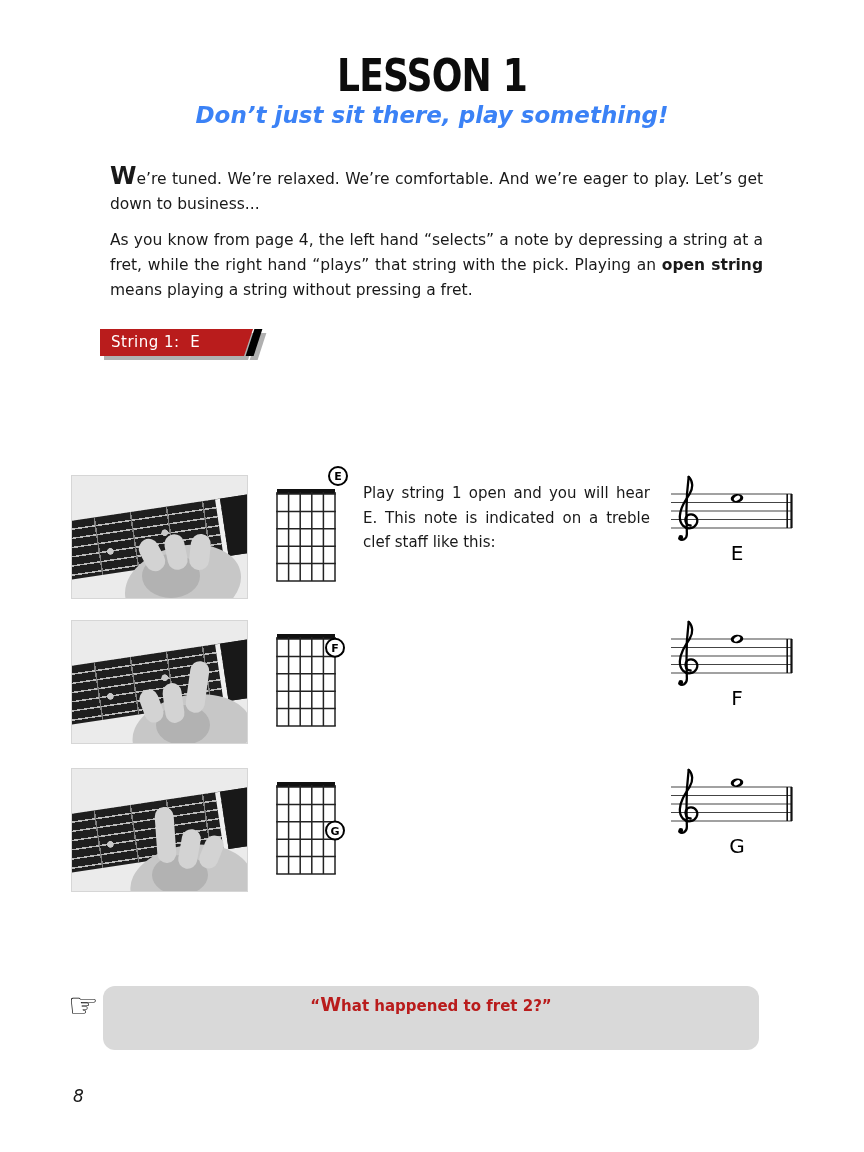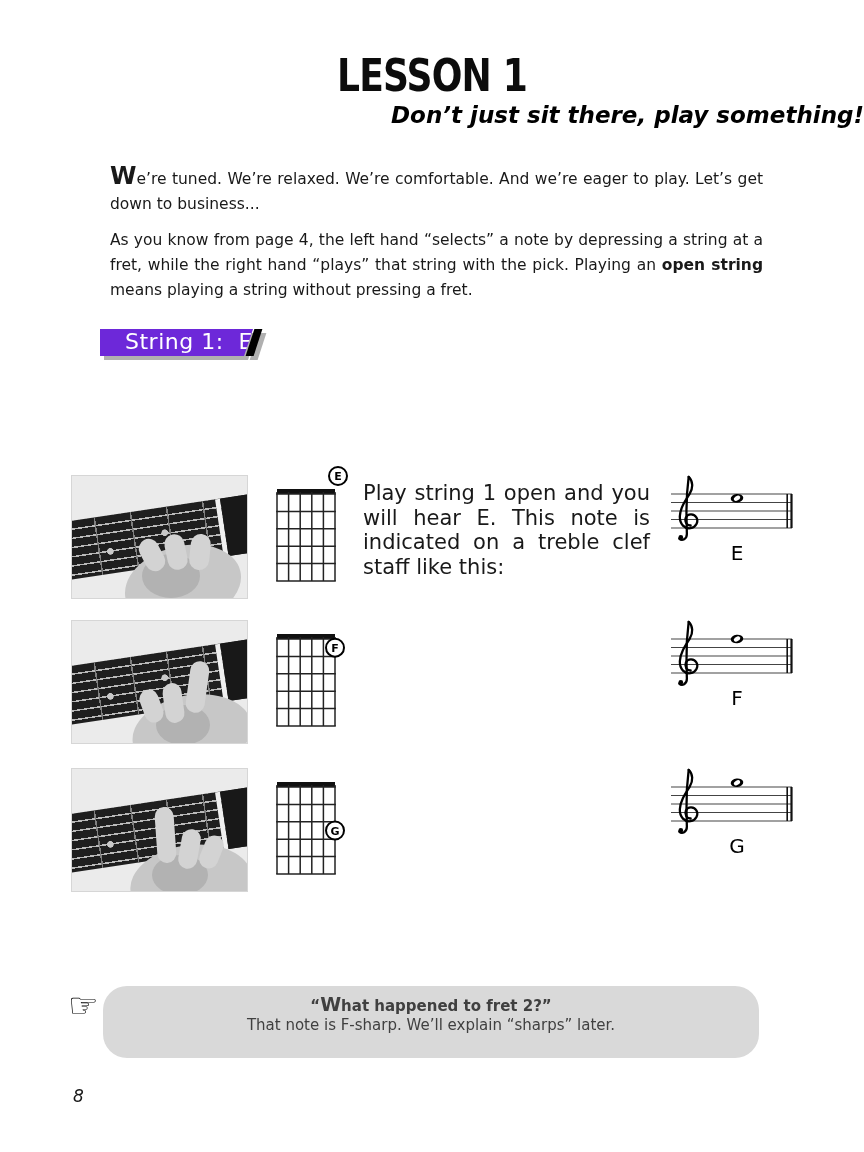--- a/index.html
+++ b/index.html
@@ -15,41 +15,41 @@
   
   .title{
     position:absolute;top:42px;left:0;width:100%;
     text-align:center;
     font-size:44px;font-weight:900;letter-spacing:-1px;
     transform:scaleX(.82);transform-origin:center;
     color:#0c0c0c;
   }
   .subtitle{
     position:absolute;top:94px;left:0;width:100%;
-    text-align:right;
+    text-align:center;
     font-size:23px;font-weight:bold;font-style:italic;
-    color:#000000;
+    color:#3b82f6;
   }
   
   .para{
     position:absolute;left:110px;width:653px;
     font-size:15.5px;line-height:25px;text-align:justify;
   }
   #para1{top:156px;}
   #para2{top:220px;}
   .dropcap{font-size:24px;font-weight:bold;line-height:1;}
   .bold{font-weight:bold;}
   
   .banner{position:absolute;left:100px;top:321px;width:185px;height:27px;}
   .banner-ink{position:absolute;inset:0;filter:drop-shadow(4px 4px 0 #b0b0b0);}
   .banner-main{
-    position:absolute;inset:0;background:#6d28d9;
+    position:absolute;inset:0;background:#b91c1c;
     clip-path:polygon(0 0,153px 0,144px 100%,0 100%);
-    color:#fff;font-size:22px;line-height:26px;
-    padding-left:25px;letter-spacing:.5px;white-space:pre;
+    color:#fff;font-size:15px;line-height:26px;
+    padding-left:11px;letter-spacing:.5px;white-space:pre;
   }
   .banner-sliver{
     position:absolute;top:0;left:150px;width:8px;height:100%;
     background:#000;transform:skewX(-18deg);
   }
   #para3{top:365px;}
   
   .row{position:absolute;left:0;width:864px;height:150px;}
   .photo{
     position:absolute;left:71px;top:12px;width:175px;height:122px;
@@ -86,28 +86,28 @@
   .hand1 .f2{left:92px;top:62px;width:19px;height:40px;transform:rotate(-8deg);}
   .hand1 .f3{left:70px;top:68px;width:19px;height:34px;transform:rotate(-20deg);}
   .hand2 .palm{left:58px;top:76px;width:122px;height:76px;transform:rotate(-8deg);}
   .hand2 .palm-shade{left:80px;top:86px;width:56px;height:40px;}
   .hand2 .f1{left:84px;top:38px;width:19px;height:56px;transform:rotate(-4deg);}
   .hand2 .f2{left:108px;top:60px;width:19px;height:40px;transform:rotate(10deg);}
   .hand2 .f3{left:130px;top:66px;width:19px;height:34px;transform:rotate(22deg);}
   .fret-diagram{position:absolute;left:274px;top:2px;}
   .row-text{
     position:absolute;left:363px;top:18px;width:287px;
-    font-size:21px;line-height:24.5px;text-align:justify;
+    font-size:15px;line-height:24.5px;text-align:justify;
   }
   .staff{position:absolute;left:663px;top:9px;}
   
   .tipbox{
-    position:absolute;left:103px;top:978px;width:656px;height:72px;
-    background:#d9d9d9;border-radius:24px;
-    text-align:center;color:#404040;
+    position:absolute;left:103px;top:978px;width:656px;height:64px;
+    background:#d9d9d9;border-radius:12px;
+    text-align:center;color:#b91c1c;
   }
   .tip-line1{margin-top:7px;font-size:15px;font-weight:bold;}
   .tip-bigW{font-size:19px;}
   .tip-line2{font-size:15px;margin-top:1px;}
   .manicule{
     position:absolute;left:68px;top:980px;
     font-size:34px;color:#000;line-height:1;
   }
   .page-number{
     position:absolute;left:73px;top:1078px;
@@ -286,18 +286,17 @@
               <ellipse cx="0" cy="0" rx="3.4" ry="2.2" fill="#fff" transform="rotate(-32)"></ellipse>
             </g>
             <text x="74" y="88" text-anchor="middle" font-size="20" fill="#000" font-family="DejaVu Sans, sans-serif">G</text>
           </svg></div>
   </div>
 </div>
 
   <div class="manicule">☞</div>
   <div class="tipbox">
     <div class="tip-line1"><span>“</span><span class="tip-bigW">W</span><span>hat happened to fret 2?”</span></div>
-    <div class="tip-line2">That note is F-sharp. We’ll explain “sharps” later.</div>
   </div>
 
   <div class="page-number">8</div>
 
 </div>
 
 </body></html>

